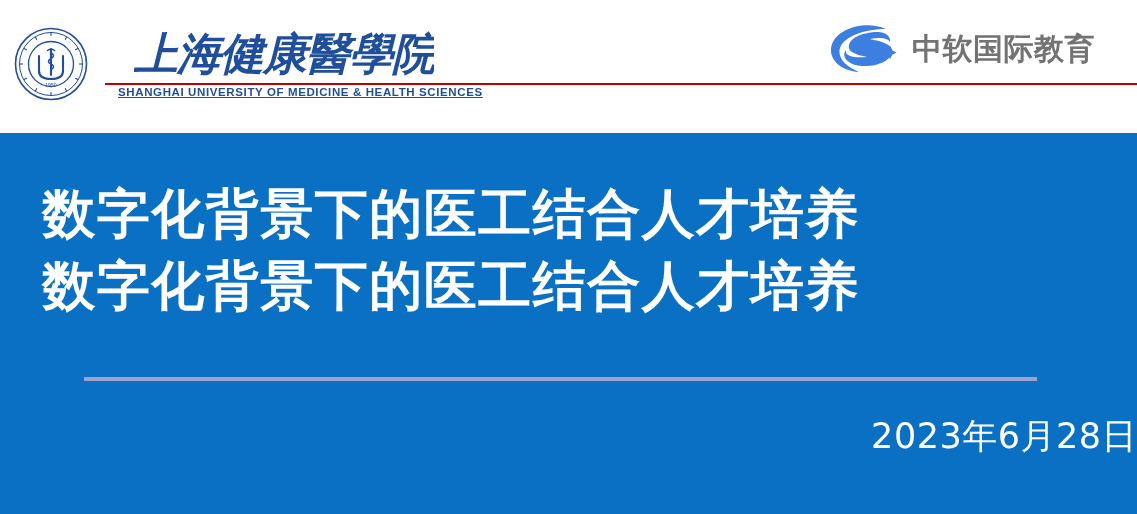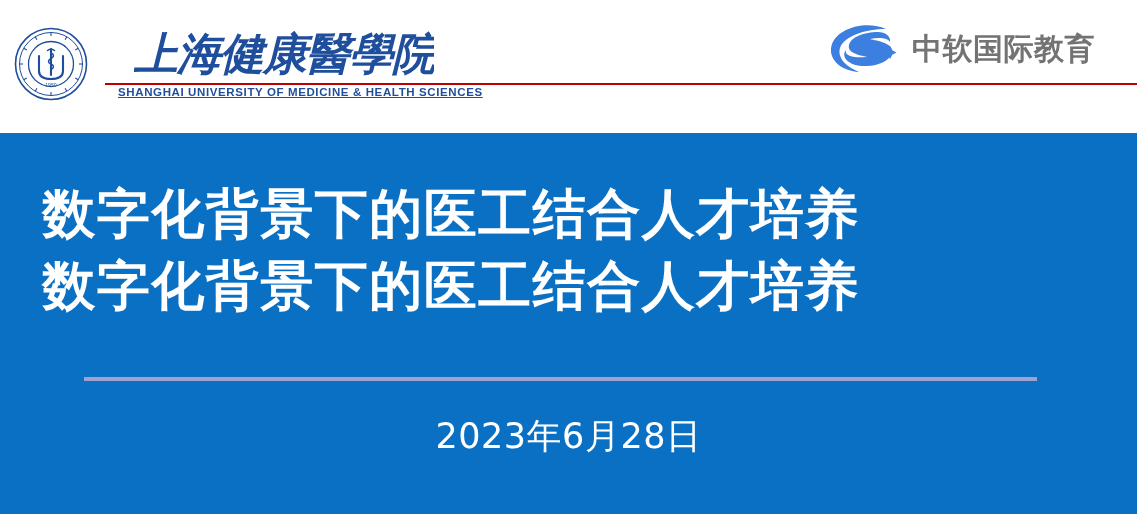--- a/index.html
+++ b/index.html
@@ -151,21 +151,21 @@
     width: 953px;
     height: 4px;
     background: #9fa2ce;
   }
 
   #date-line {
     position: absolute;
     left: 0;
     top: 280px;
     width: 1137px;
-    text-align: center;
+    text-align: right;
     font-family: "DejaVu Sans", "Liberation Sans", sans-serif;
     font-size: 35px;
     font-weight: normal;
     color: #ffffff;
     letter-spacing: 0.5px;
     white-space: nowrap;
   }
 </style>
 </head>
 <body>

